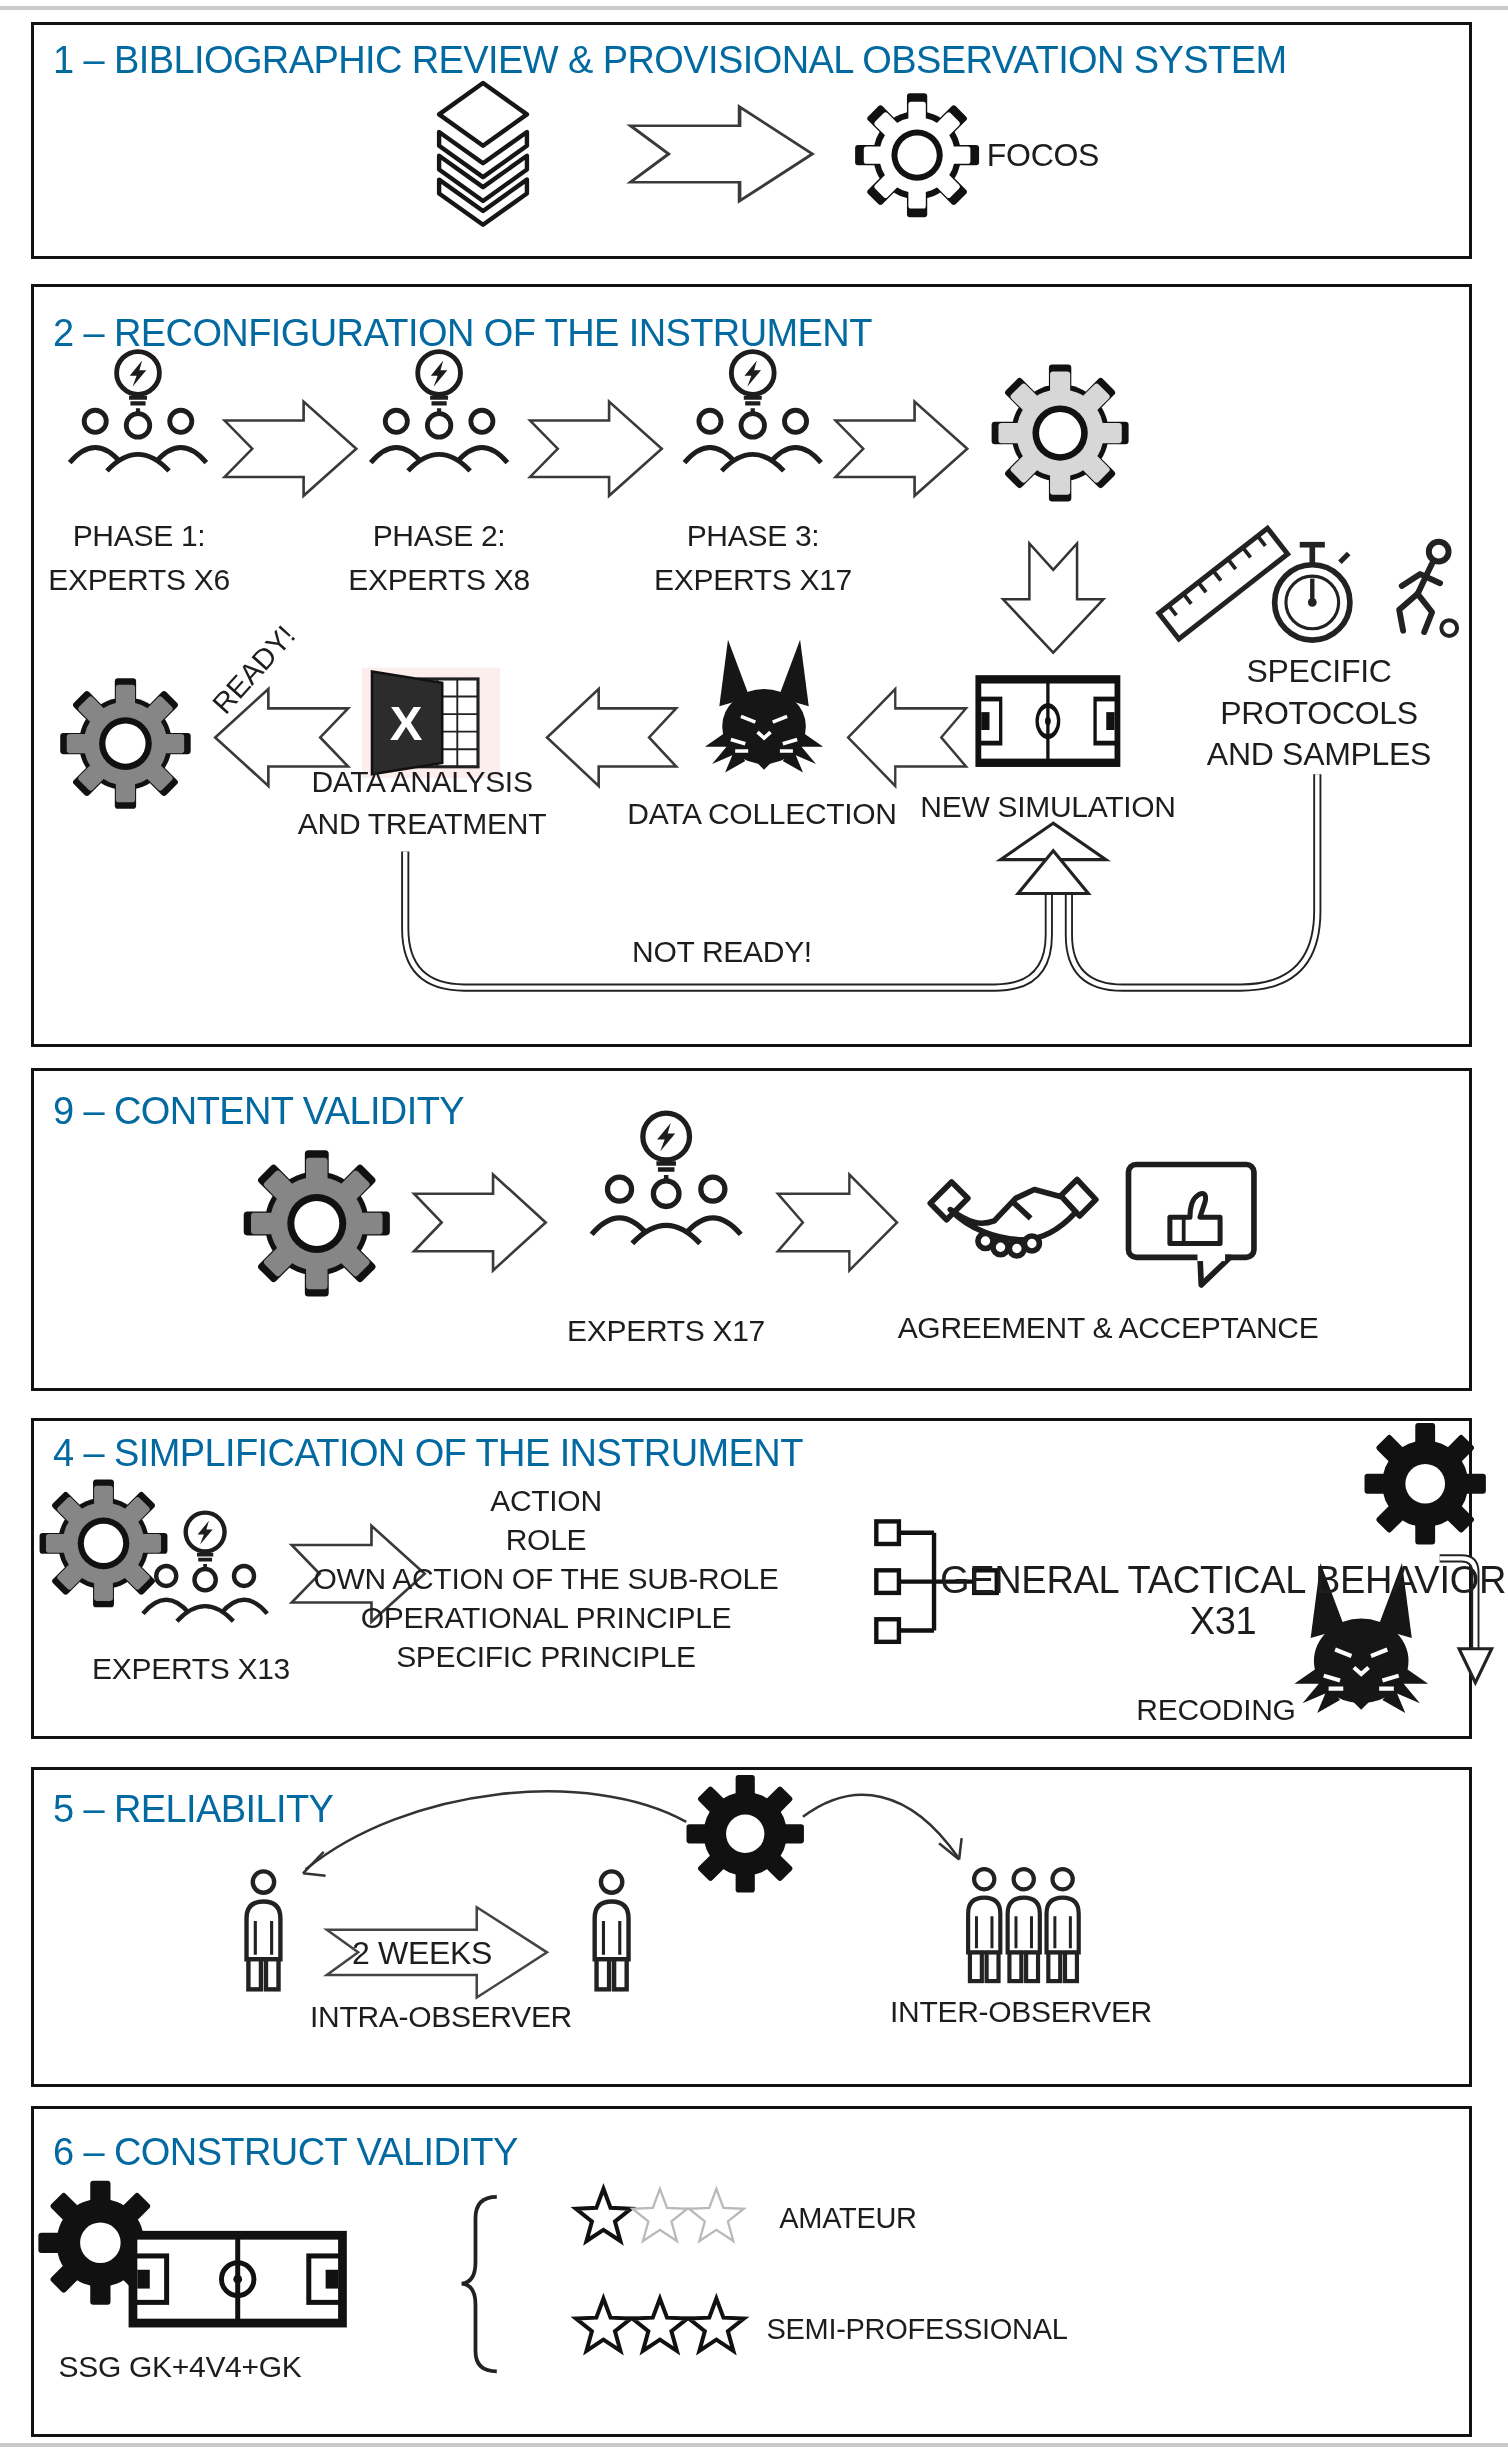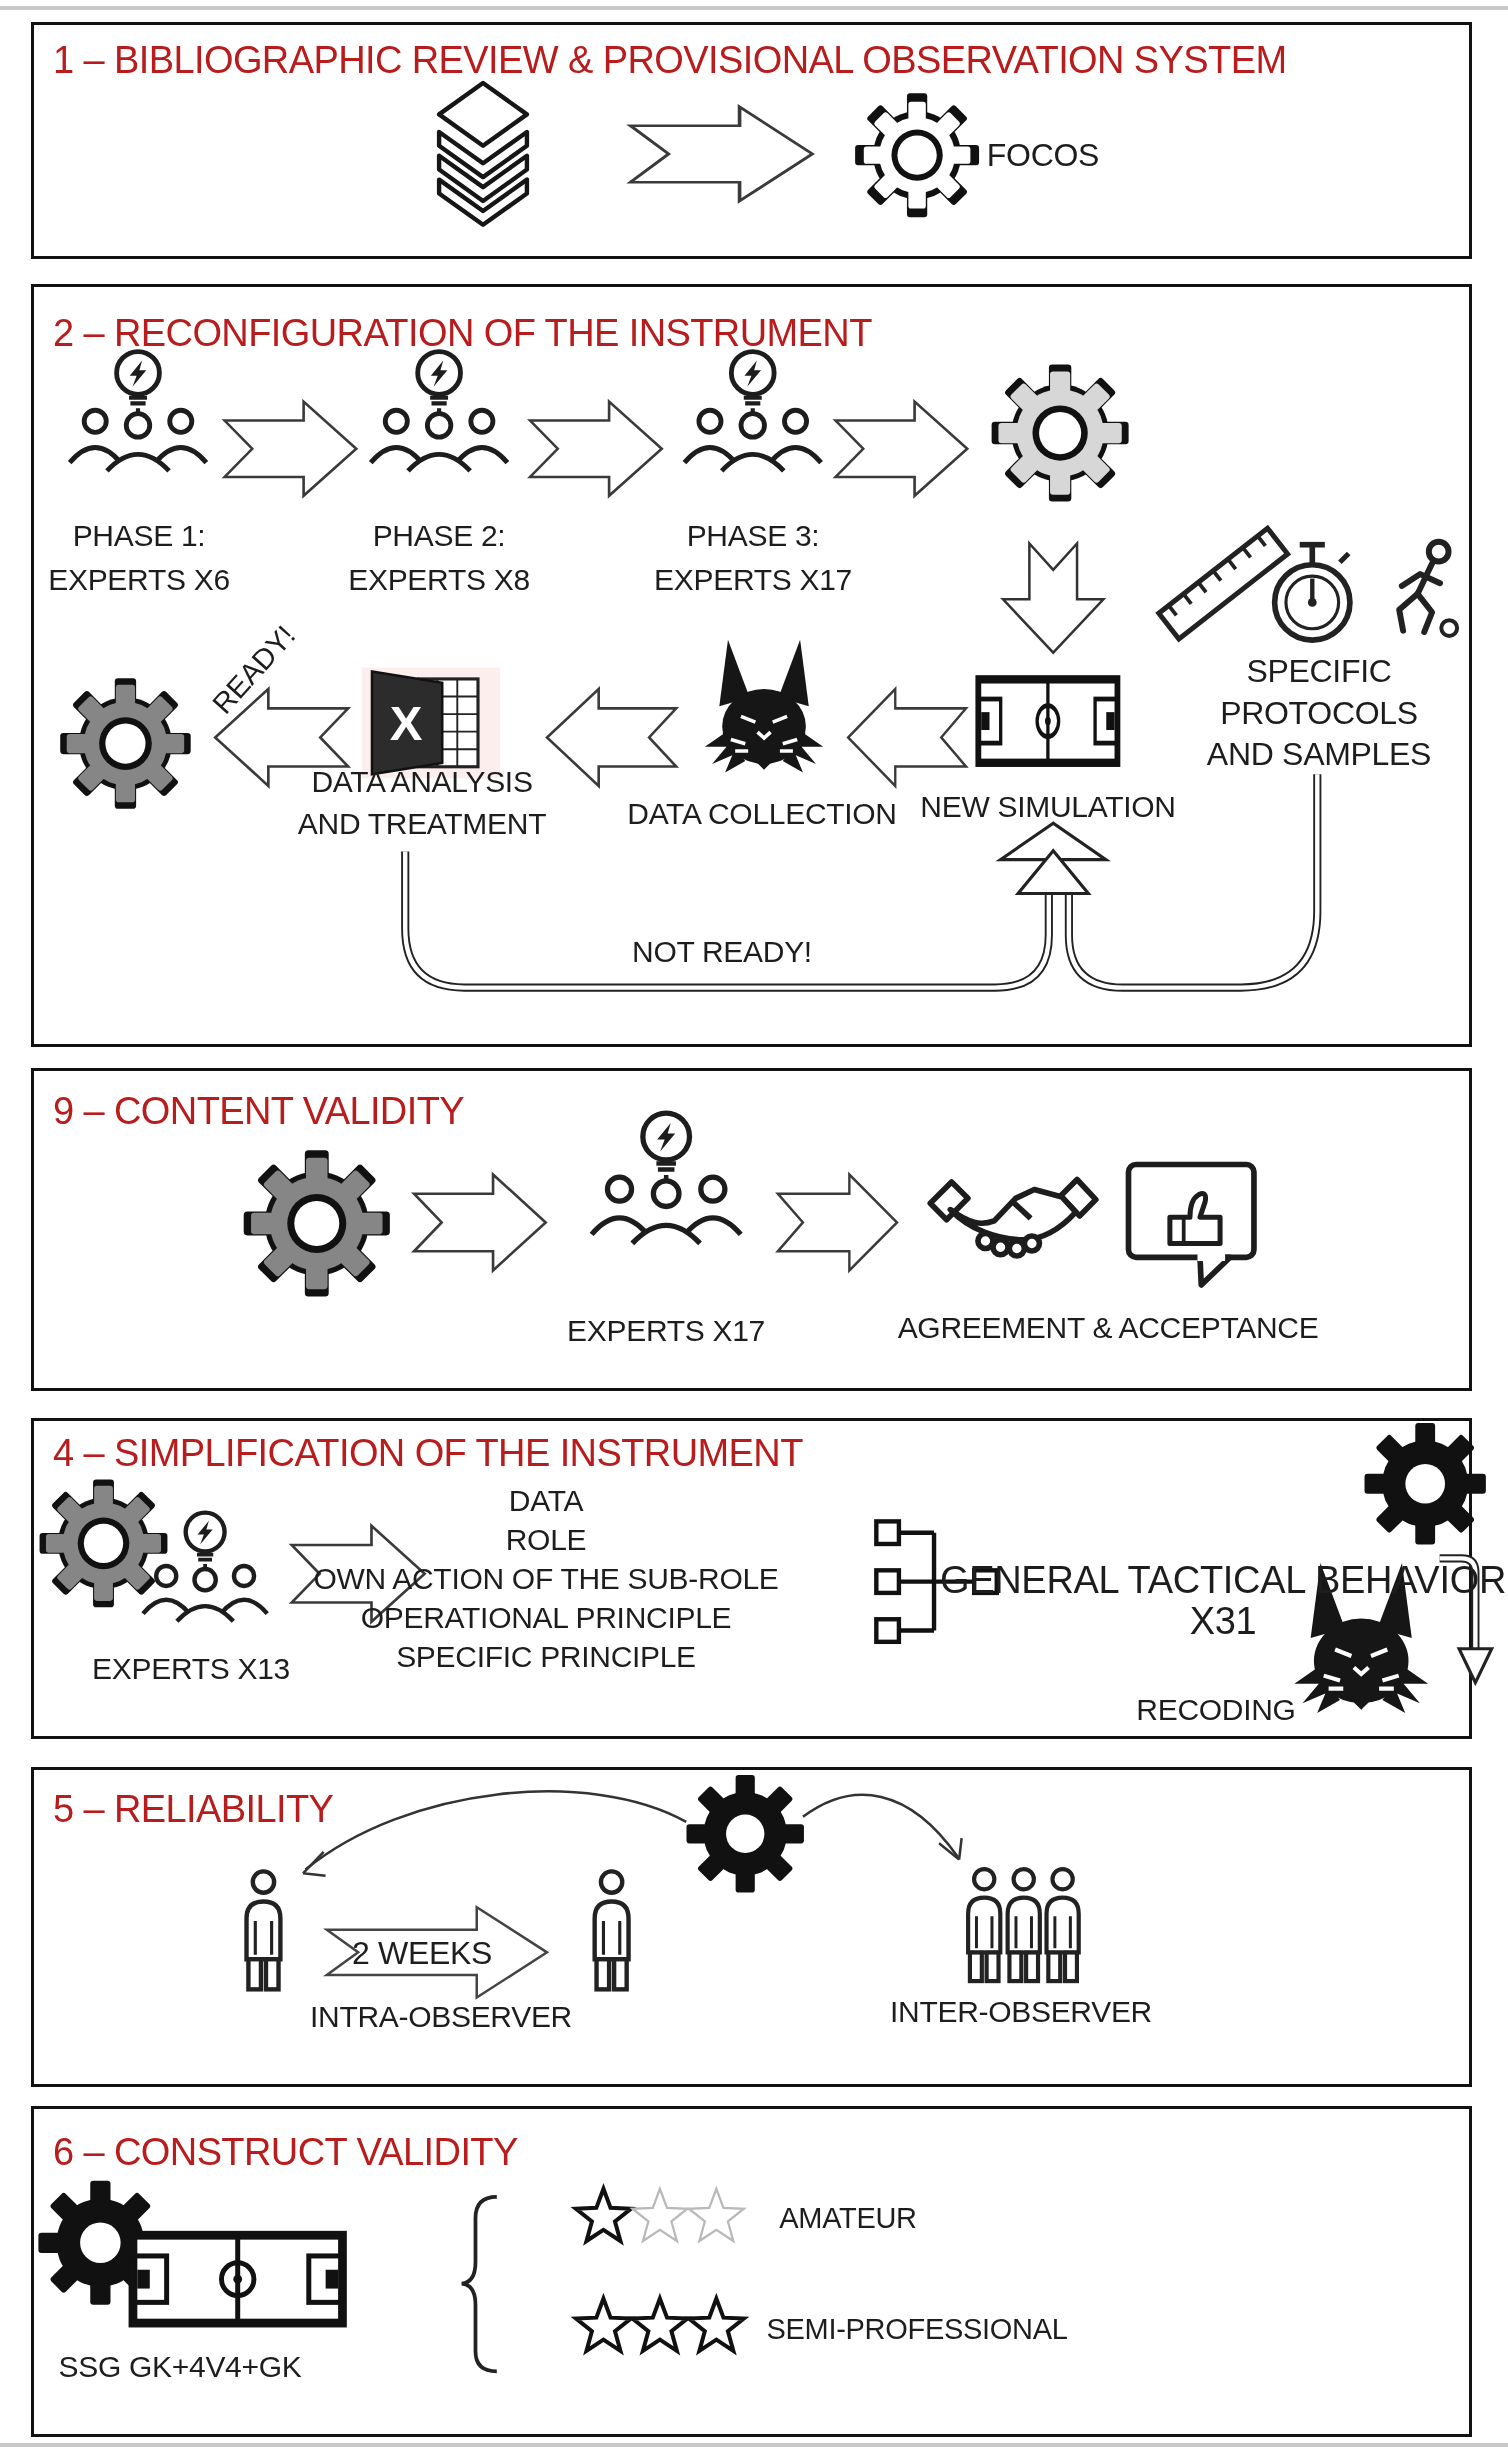--- a/index.html
+++ b/index.html
@@ -1,21 +1,21 @@
 <!DOCTYPE html>
 <html style="font-size:10px"><head>
 <meta charset="utf-8">
 <style>
   html,body{margin:0;padding:0;background:#fff}
   .page{position:relative;width:1508px;height:2450px;background:#fff;overflow:hidden;
         font-family:"Liberation Sans",sans-serif;color:#1b1b1b}
   .edge{position:absolute;left:0;width:100%;height:3.8px;background:#c9c9c9}
   .panel{position:absolute;left:31px;width:1441px;border:3.1px solid #121212;background:#fff;box-sizing:border-box}
   .art{position:absolute;left:0;top:0;width:1508px;height:2450px;pointer-events:none}
-  .ttl{position:absolute;white-space:nowrap;font-size:38px;letter-spacing:-0.6px;color:#b91c1c}
+  .ttl{position:absolute;white-space:nowrap;font-size:38px;letter-spacing:-0.6px;color:#0369a1}
   .lbl{position:absolute;transform:translate(-50%,-50%);white-space:nowrap;text-align:center;
        font-size:30px;letter-spacing:-0.3px;color:#1d1d1d}
   .f44{font-size:32px}.f46{font-size:29px}.f50{font-size:38px}
   .rot{transform:translate(-50%,-50%) rotate(-48deg)}
   .xletter{position:absolute;transform:translate(-50%,-50%);color:#fff;font-weight:bold;font-size:49px}
 </style>
 </head>
 <body>
 
 <div class="page">
@@ -351,21 +351,21 @@
   <div class="lbl" style="left:762px;top:814px">DATA COLLECTION</div>
   <div class="lbl" style="left:1048px;top:807px">NEW SIMULATION</div>
   <div class="lbl" style="left:722px;top:952px">NOT READY!</div>
 
   <div class="ttl" style="left:53px;top:1090px">9 – CONTENT VALIDITY</div>
   <div class="lbl" style="left:666px;top:1331px">EXPERTS X17</div>
   <div class="lbl" style="left:1108px;top:1328px">AGREEMENT &amp; ACCEPTANCE</div>
 
   <div class="ttl" style="left:53px;top:1432px">4 – SIMPLIFICATION OF THE INSTRUMENT</div>
   <div class="lbl" style="left:191px;top:1669px">EXPERTS X13</div>
-  <div class="lbl" style="left:546px;top:1501px">DATA</div>
+  <div class="lbl" style="left:546px;top:1501px">ACTION</div>
   <div class="lbl" style="left:546px;top:1540px">ROLE</div>
   <div class="lbl" style="left:546px;top:1579px">OWN ACTION OF THE SUB-ROLE</div>
   <div class="lbl" style="left:546px;top:1618px">OPERATIONAL PRINCIPLE</div>
   <div class="lbl" style="left:546px;top:1657px">SPECIFIC PRINCIPLE</div>
   <div class="lbl f50" style="left:1223px;top:1580px">GENERAL TACTICAL BEHAVIOR</div>
   <div class="lbl f50" style="left:1223px;top:1621px">X31</div>
   <div class="lbl" style="left:1216px;top:1710px">RECODING</div>
 
   <div class="ttl" style="left:53px;top:1788px">5 – RELIABILITY</div>
   <div class="lbl f44" style="left:422px;top:1953px">2 WEEKS</div>

